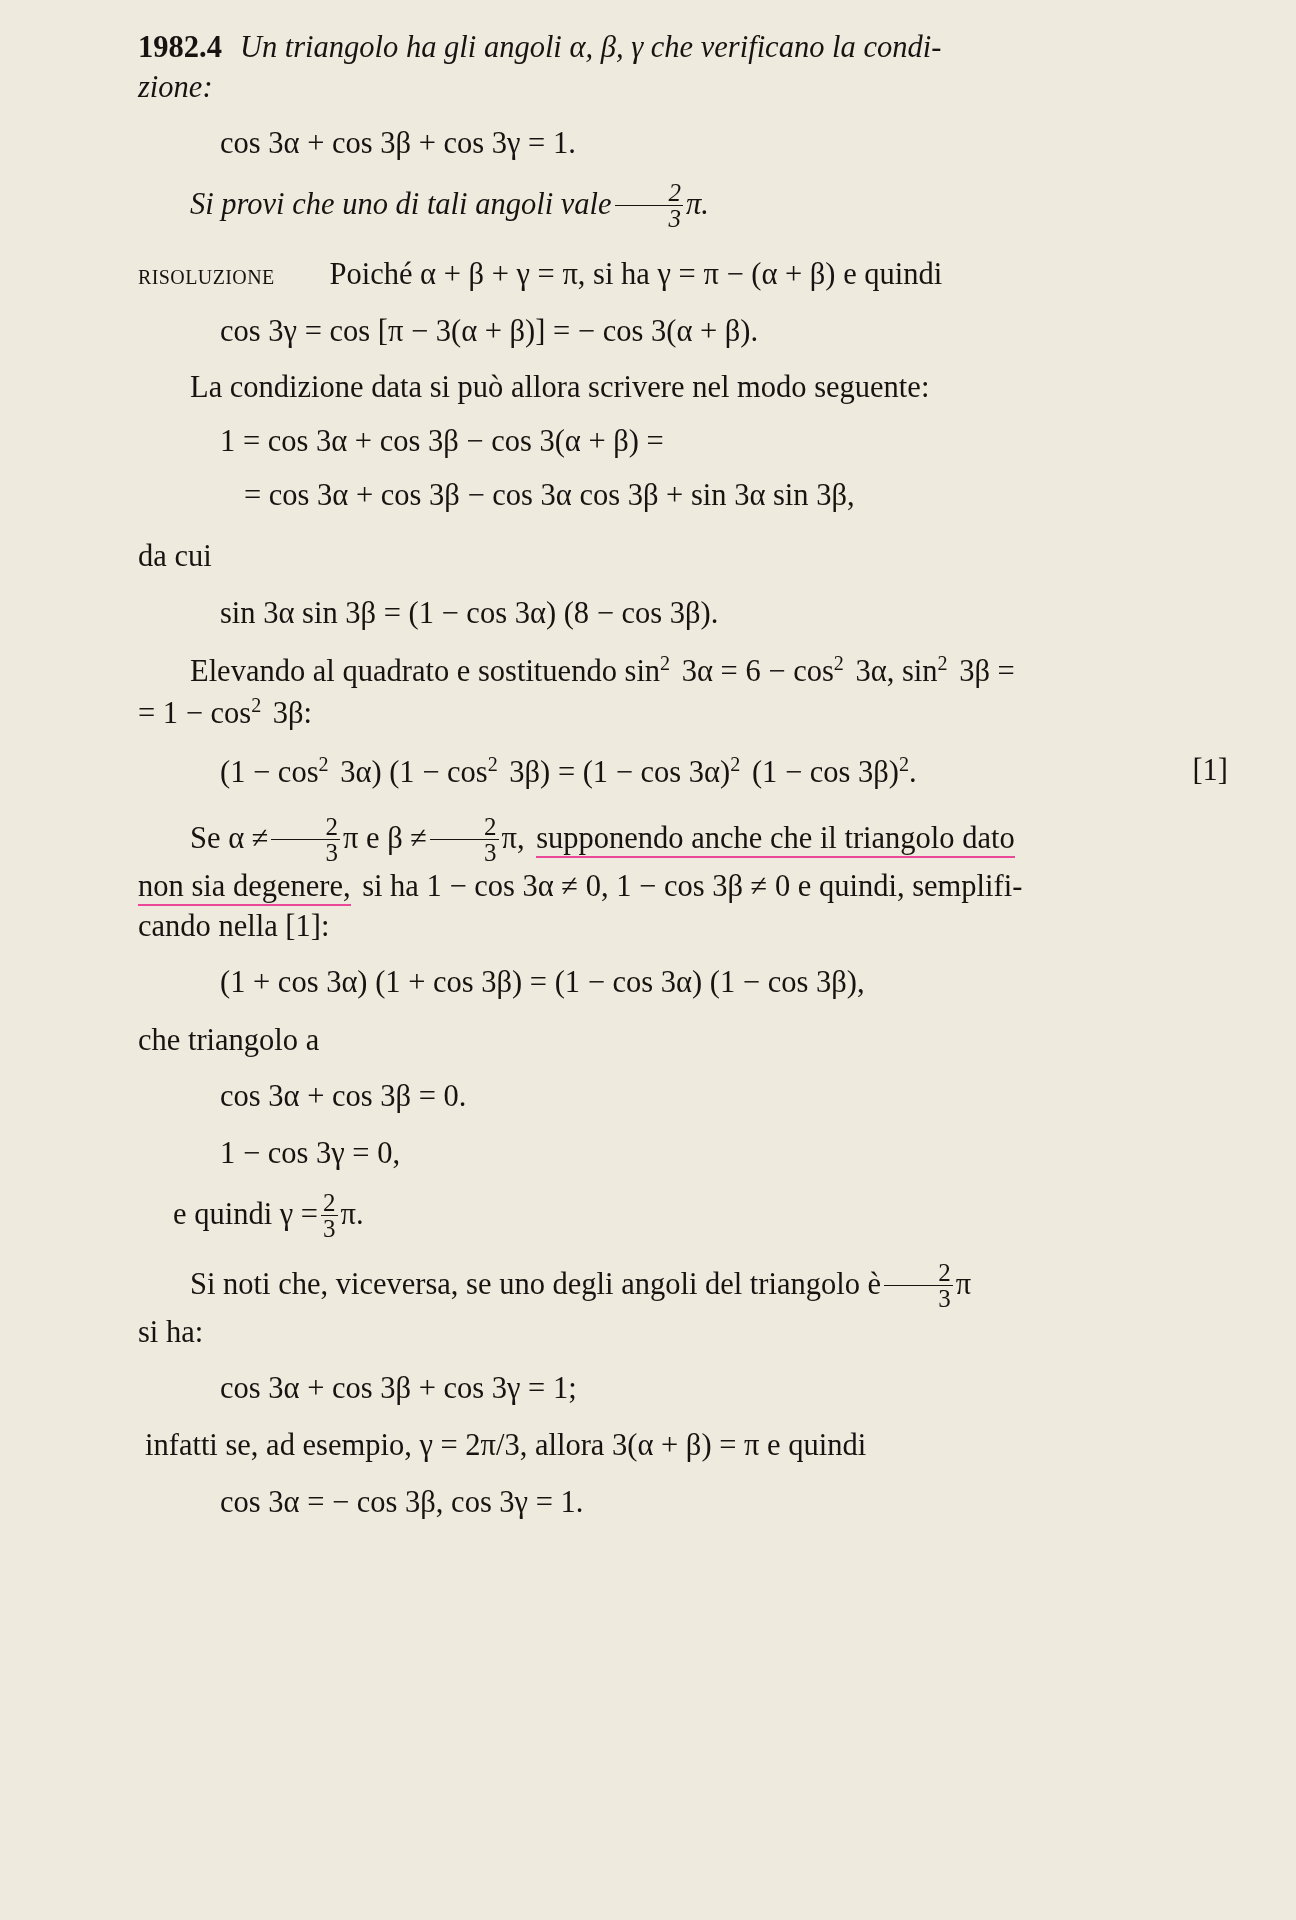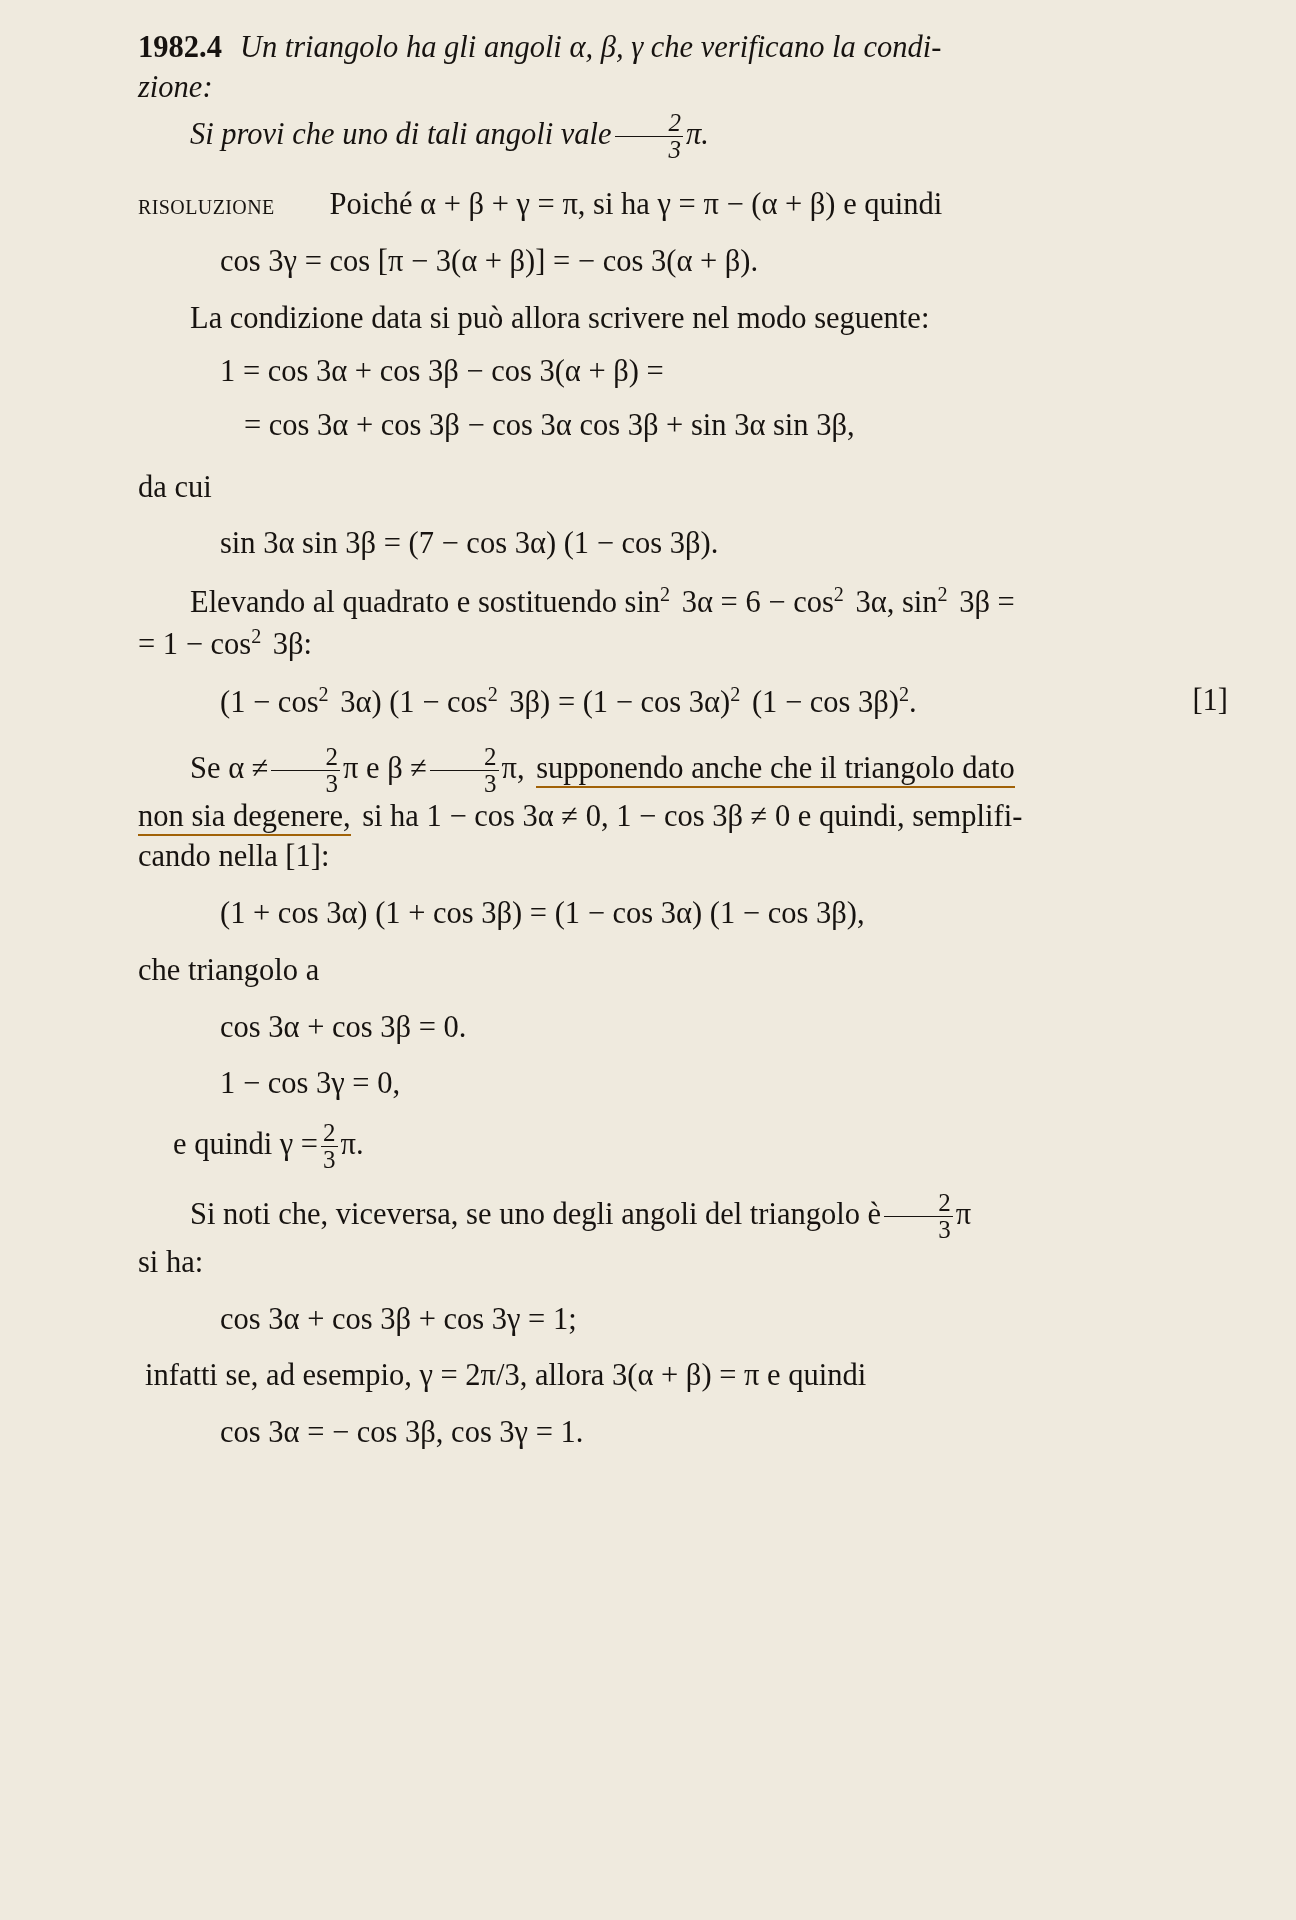--- a/index.html
+++ b/index.html
@@ -62,57 +62,58 @@
   }
   .frac .num { display: block; padding: 0 2px; }
   .frac .den {
     display: block;
     border-top: 1.6px solid #171310;
     padding: 0 2px;
   }
   .sup { font-size: 0.66em; vertical-align: super; }
   .eqnum { float: right; }
   .hl {
-    border-bottom: 2px solid #a16207;
+    border-bottom: 2px solid #ec4899;
     padding-bottom: 1px;
   }
   .sp { display: inline-block; width: 0.38em; }
   .spw { display: inline-block; width: 0.9em; }
   .tagnum { margin-right: 18px; }
 </style>
 </head>
 <body>
 
 <div class="page">
   <div class="content">
 
     <p class="para noind">
       <span class="bold tagnum">1982.4</span><span class="italic">Un triangolo ha gli angoli α, β, γ che verificano la condi-</span><br>
       <span class="italic">zione:</span>
     </p>
 
+    <div class="eq">cos 3α + cos 3β + cos 3γ = 1.</div>
 
     <p class="para ind italic">
       <span>Si provi che uno di tali angoli vale</span><span class="frac"><span class="num">2</span><span class="den">3</span></span><span>π.</span>
     </p>
 
     <p class="para noind" style="margin-top:22px;">
       <span class="smallcaps">RISOLUZIONE</span><span class="spw"></span><span class="spw"></span><span>Poiché α + β + γ = π, si ha γ = π − (α + β) e quindi</span>
     </p>
 
     <div class="eq">cos 3γ = cos [π − 3(α + β)] = − cos 3(α + β).</div>
 
     <p class="para ind">La condizione data si può allora scrivere nel modo seguente:</p>
 
     <div class="eq tight" style="padding-left:82px;">1 = cos 3α + cos 3β − cos 3(α + β) =</div>
     <div class="eq tight" style="padding-left:106px;">= cos 3α + cos 3β − cos 3α cos 3β + sin 3α sin 3β,</div>
 
     <p class="para noind" style="margin-top:22px;">da cui</p>
 
-    <div class="eq">sin 3α sin 3β = (7 − cos 3α) (1 − cos 3β).</div>
+    <div class="eq">sin 3α sin 3β = (1 − cos 3α) (8 − cos 3β).</div>
 
     <p class="para ind">
       <span>Elevando al quadrato e sostituendo sin</span><span class="sup">2</span><span class="sp"></span><span>3α = 6 − cos</span><span class="sup">2</span><span class="sp"></span><span>3α, sin</span><span class="sup">2</span><span class="sp"></span><span>3β =</span><br>
       <span>= 1 − cos</span><span class="sup">2</span><span class="sp"></span><span>3β:</span>
     </p>
 
     <div class="eq">
       <span class="eqnum">[1]</span>
       <span>(1 − cos</span><span class="sup">2</span><span class="sp"></span><span>3α) (1 − cos</span><span class="sup">2</span><span class="sp"></span><span>3β) = (1 − cos 3α)</span><span class="sup">2</span><span class="sp"></span><span>(1 − cos 3β)</span><span class="sup">2</span><span>.</span>
     </div>

